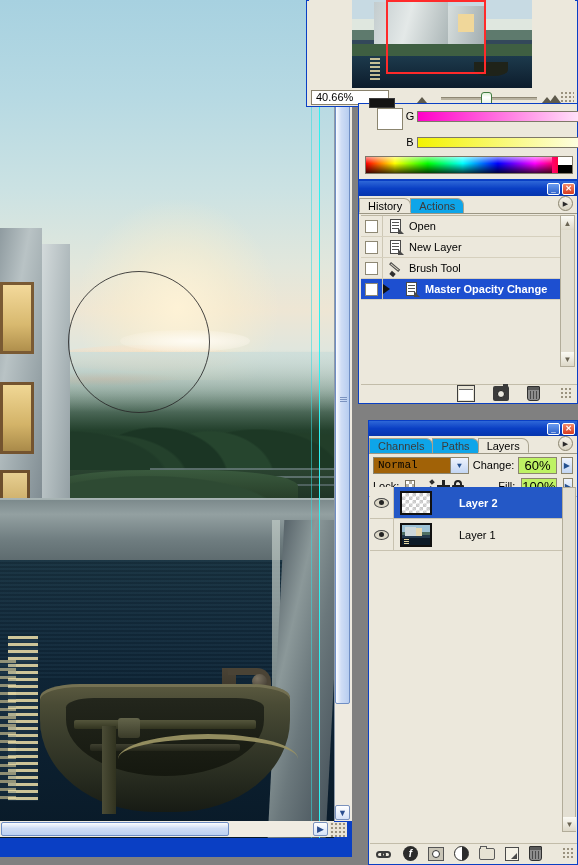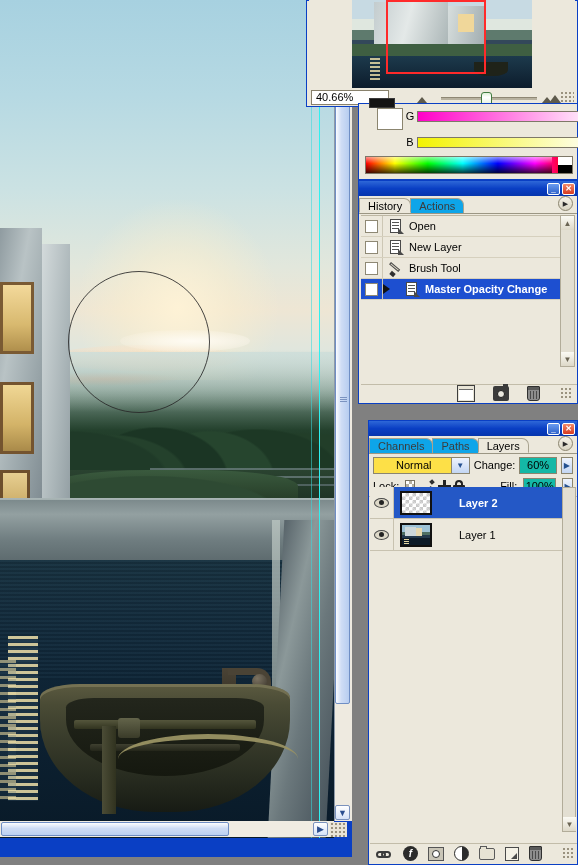--- a/index.html
+++ b/index.html
@@ -264,28 +264,28 @@
   .fi-trash{width:13px;height:15px;background:linear-gradient(to bottom,#5a5a5a 0 3px,#8d8d8d 3px);
     border:1px solid #303030;box-sizing:border-box;border-radius:1px 1px 3px 3px;}
   .fi-trash::after{content:"";position:absolute;left:2px;top:4px;width:7px;height:8px;
     background:repeating-linear-gradient(to right,#4a4a4a 0 1px,transparent 1px 3px);}
   .fgrip{width:13px;height:13px;margin-left:2px;
     background-image:radial-gradient(#9a927f 1px,transparent 1px);background-size:4px 4px;}
 
   
   #layers-pal{left:368px;top:420px;width:210px;height:445px;}
   .lay-ctlrow{height:22px;display:flex;align-items:center;padding:0 4px;gap:4px;box-sizing:border-box;}
-  .combo{position:relative;width:110px;height:17px;background:#fde047;border:1px solid #8b856f;
-    box-sizing:border-box;font-size:11px;line-height:15px;padding-left:22px;display:flex;align-items:center;}
+  .combo{position:relative;width:110px;height:17px;background:#a16207;border:1px solid #8b856f;
+    box-sizing:border-box;font-size:11px;line-height:15px;padding-left:4px;display:flex;align-items:center;font-family:Liberation Mono, monospace;}
   .combo .arrowbox{position:absolute;right:0;top:0;width:17px;height:15px;
     background:linear-gradient(to bottom,#eef3fd,#c3d6f3);border-left:1px solid #8b856f;
     display:flex;align-items:center;justify-content:center;color:#24508f;font-size:8px;}
   .lbl-sm{font-size:11px;}
-  .pctfield{position:relative;width:44px;height:17px;background:#14b8a6;border:1px solid #8b856f;
-    box-sizing:border-box;font-size:11px;line-height:15px;text-align:center;}
+  .pctfield{position:relative;width:44px;height:17px;background:#bef264;border:1px solid #8b856f;
+    box-sizing:border-box;font-size:13px;line-height:15px;text-align:center;}
   .pctarrow{width:14px;height:17px;background:linear-gradient(to bottom,#eef3fd,#c3d6f3);
     border:1px solid #8b856f;box-sizing:border-box;display:flex;align-items:center;
     justify-content:center;color:#24508f;font-size:8px;}
   .lock-row{height:21px;display:flex;align-items:center;padding:0 4px;gap:6px;box-sizing:border-box;
     border-bottom:1px solid #c2bca9;}
   .ck{width:13px;height:13px;box-sizing:border-box;border:1px solid #787260;
     background-image:
       linear-gradient(45deg,#b5b0a0 25%,transparent 25%,transparent 75%,#b5b0a0 75%),
       linear-gradient(45deg,#b5b0a0 25%,#fff 25%,#fff 75%,#b5b0a0 75%);
     background-size:6px 6px;background-position:0 0,3px 3px;}

